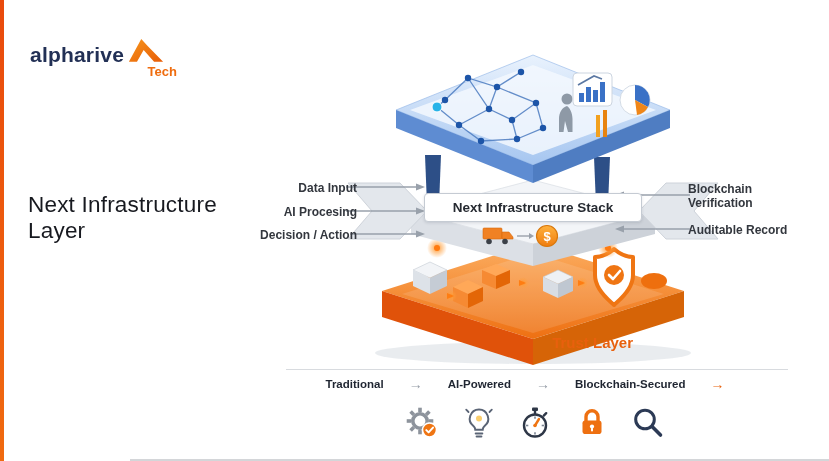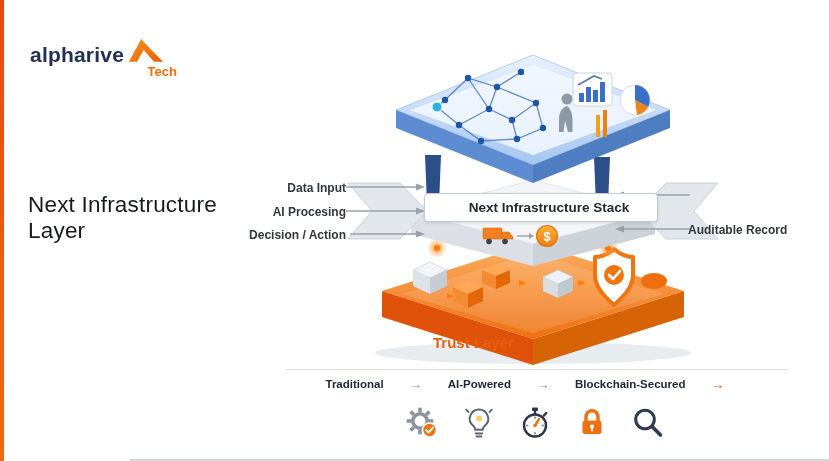--- a/index.html
+++ b/index.html
@@ -16,25 +16,25 @@
   .title{position:absolute;left:28px;top:192px;width:250px;font-size:22.5px;font-weight:500;
          color:#17191f;line-height:1.14;letter-spacing:.2px;}
   .title .hl{color:#e8630f;}
   
   .diagram-svg{position:absolute;left:250px;top:15px;width:579px;height:355px;}
   .intel-label{position:absolute;left:433px;top:31px;width:200px;text-align:center;
          font-size:15px;font-weight:700;color:#1c4fa3;}
   .stack-box{position:absolute;left:424px;top:193px;width:216px;height:27px;background:#fff;
          border:1px solid #c5cbd3;border-radius:4px;box-shadow:0 1px 3px rgba(40,50,70,.14);
          display:flex;align-items:center;justify-content:center;
-         font-size:13.5px;font-weight:700;color:#262a31;padding-left:16px;}
-  .trust-label{position:absolute;left:433px;top:334px;width:200px;text-align:left;
+         font-size:13.5px;font-weight:700;color:#262a31;}
+  .trust-label{position:absolute;left:433px;top:334px;width:200px;text-align:right;
          font-size:15px;font-weight:700;color:#e8600d;}
   .annot{position:absolute;font-size:12px;font-weight:700;color:#33373e;white-space:nowrap;}
-  .annot-left{right:483px;text-align:center;}
+  .annot-left{right:472px;text-align:center;}
   .annot-right{left:688px;}
   #annot-r1{width:80px;white-space:normal;line-height:1.2;}
   .divider{position:absolute;left:286px;top:369px;width:502px;height:1px;background:#d8dbdf;}
   
   .progress-row{position:absolute;left:255px;top:377px;width:540px;display:flex;align-items:center;
          justify-content:center;gap:25px;font-size:11.5px;font-weight:700;color:#1f2531;white-space:nowrap;}
   .progress-arrow{color:#959ca6;font-weight:400;font-size:14px;line-height:1;}
   .progress-arrow.orange{color:#e8630f;}
   .progress-step.orange{color:#e8630f;}
   
@@ -245,20 +245,21 @@
         <polygon points="374,210.5 365,214 374,217.5" fill="#99a1ab" stroke="none"></polygon>
     </g>
   </svg>
 
   <div class="stack-box">Next Infrastructure Stack</div>
   <div class="trust-label">Trust Layer</div>
 
   <div class="annot annot-left" style="top:181px">Data Input</div>
   <div class="annot annot-left" style="top:205px">AI Procesing</div>
   <div class="annot annot-left" style="top:228px">Decision / Action</div>
+  <div class="annot annot-right" id="annot-r1" style="top:182px">Blockchain Verification</div>
   <div class="annot annot-right" style="top:223px">Auditable Record</div>
 
   <div class="divider"></div>
 
   <div class="progress-row">
     <span class="progress-step">Traditional</span>
     <span class="progress-arrow">→</span>
     <span class="progress-step">AI-Powered</span>
     <span class="progress-arrow">→</span>
     <span class="progress-step">Blockchain-Secured</span>

